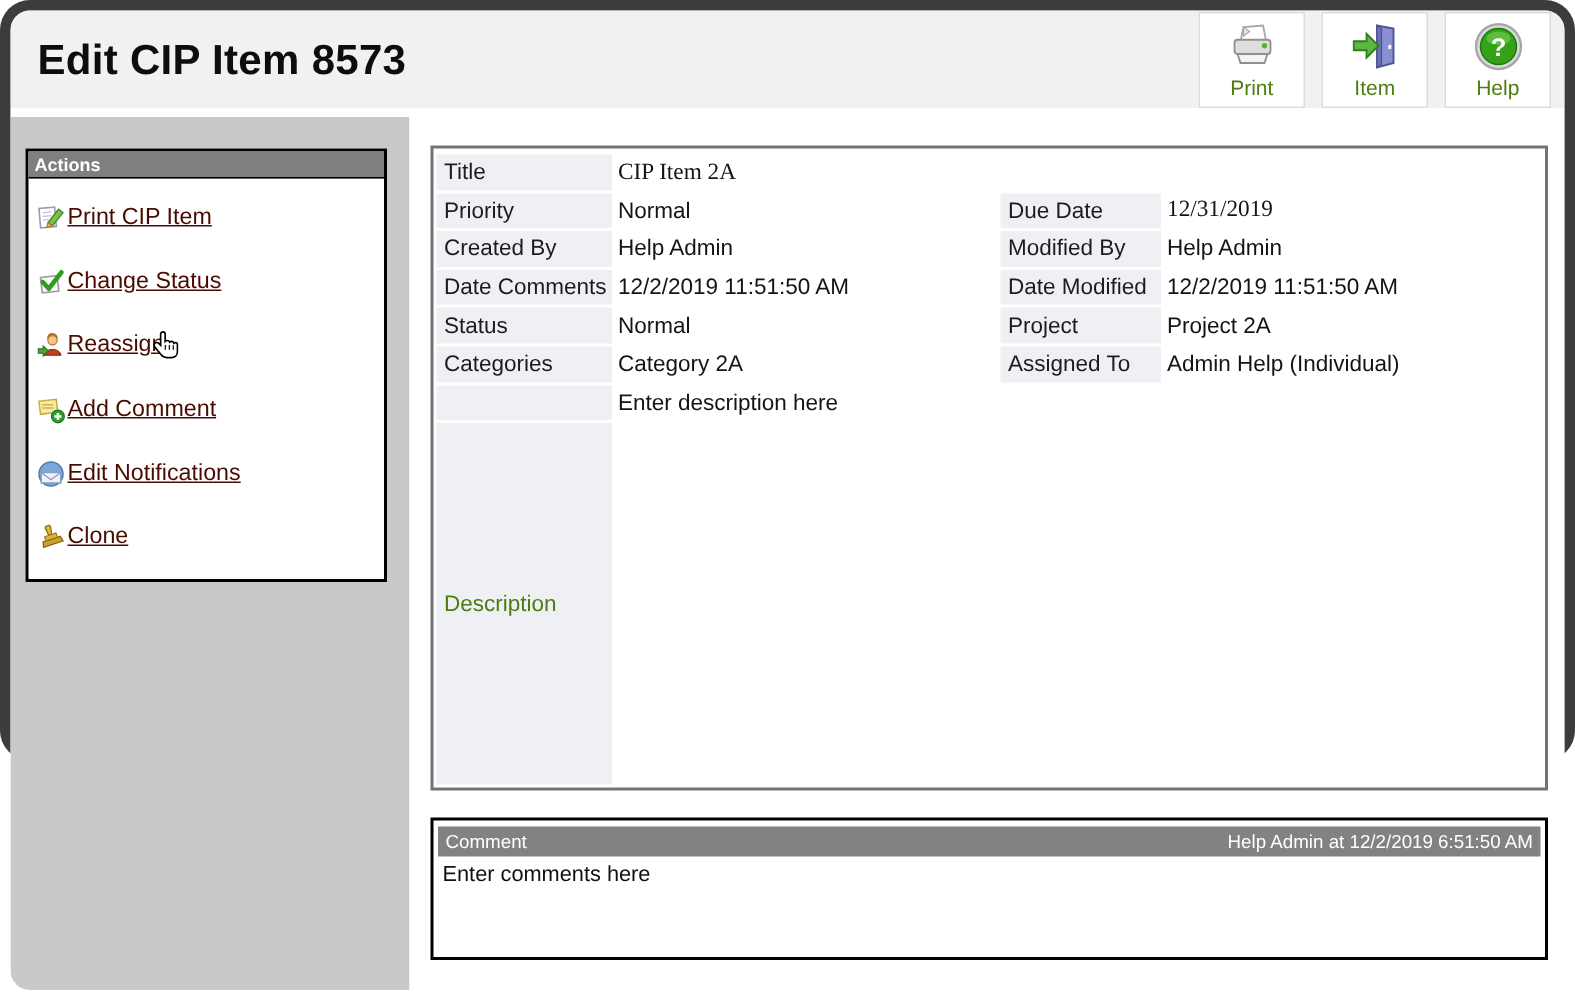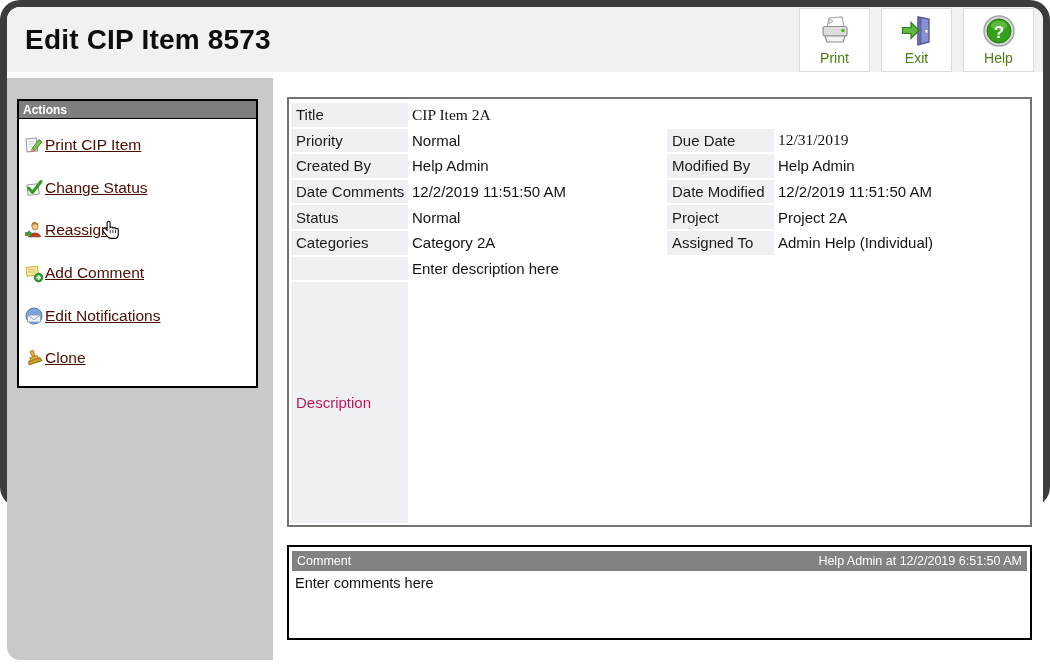--- a/index.html
+++ b/index.html
@@ -30,21 +30,21 @@
   .action-link { font-size:15.5px; color:#4a0c00; text-decoration:underline; cursor:pointer; }
   .hand-cursor { position:absolute; left:83px; top:11px; width:17px; height:21px; }
 
   
   .details-panel { position:absolute; left:14px; top:19px; width:745px; height:430px; border:2px solid #737373; background:#fff; }
   .details-grid { display:grid; grid-template-columns:117px 259px 107px 1fr; grid-template-rows:repeat(7,23.6px) 1fr; row-gap:2px; padding:4px 2px 2px 2px; height:100%; }
   .lbl { background:#eef0f3; display:flex; align-items:center; padding-left:5px; font-size:15px; color:#1c1c1c; }
   .val { display:flex; align-items:center; padding-left:4px; font-size:15px; color:#141414; }
   .serif { font-family:"Liberation Serif", serif; font-size:15.5px; }
   .span3 { grid-column:2 / 5; }
-  .desc-lbl { grid-column:1; grid-row:8; background:#eef0f3; display:flex; align-items:center; padding-left:5px; font-size:15px; color:#be185d; }
+  .desc-lbl { grid-column:1; grid-row:8; background:#eef0f3; display:flex; align-items:center; padding-left:5px; font-size:15px; color:#4d7c0f; }
   .c1 { grid-column:1; } .c2 { grid-column:2; } .c3 { grid-column:3; } .c4 { grid-column:4; }
 
   
   .comments-panel { position:absolute; left:14px; top:467px; width:745px; height:95px; border:2px solid #000; background:#fff; padding:2px; }
   .comments-header { height:25px; background:#7d7d7d; border:1px solid #000; margin:0 1px; color:#fff; font-weight:bold; font-size:16.5px; display:flex; align-items:center; padding-left:5px; }
   .comment-row { height:20px; background:#828282; margin:2px 1px 0 1px; display:flex; align-items:center; justify-content:space-between; padding:0 5px; color:#fff; font-size:12.5px; }
   .comment-body { padding:4px 4px; font-size:14.5px; color:#111; cursor:text; }
 </style>
 </head>
 <body>
@@ -68,21 +68,21 @@
         </div>
 
 
         <div class="tb-btn">
           <svg class="tb-icon" viewBox="0 0 36 36">
             <path d="M19 4 L30 6 L30 29 L19 32 Z" fill="#898fd0" stroke="#50548f" stroke-width="1.3"></path>
             <path d="M19 4 L22 6 L22 30 L19 32 Z" fill="#6a6fb5" stroke="#50548f" stroke-width="0.8"></path>
             <rect x="26.5" y="17" width="2" height="2.6" fill="#ffffff"></rect>
             <path d="M3.5 14.5 L12 14.5 L12 9.5 L20 17.5 L12 25.5 L12 20.5 L3.5 20.5 Z" fill="#5cb840" stroke="#2f7d1f" stroke-width="1.2"></path>
           </svg>
-          <span class="tb-label">Exit</span>
+          <span class="tb-label">Item</span>
         </div>
 
         <div class="tb-btn">
           <svg class="tb-icon" viewBox="0 0 36 36">
             <circle cx="18" cy="18" r="15" fill="#d9d9d9" stroke="#a5a5a5" stroke-width="1.5"></circle>
             <circle cx="18" cy="18" r="12" fill="#35a01a" stroke="#1e7a0c" stroke-width="1"></circle>
             <ellipse cx="18" cy="12.5" rx="8" ry="4.5" fill="#7fd45e" fill-opacity="0.55"></ellipse>
             <text x="18" y="24.5" text-anchor="middle" font-family="Liberation Sans, sans-serif" font-size="17" font-weight="bold" fill="#ffffff">?</text>
           </svg>
           <span class="tb-label">Help</span>

